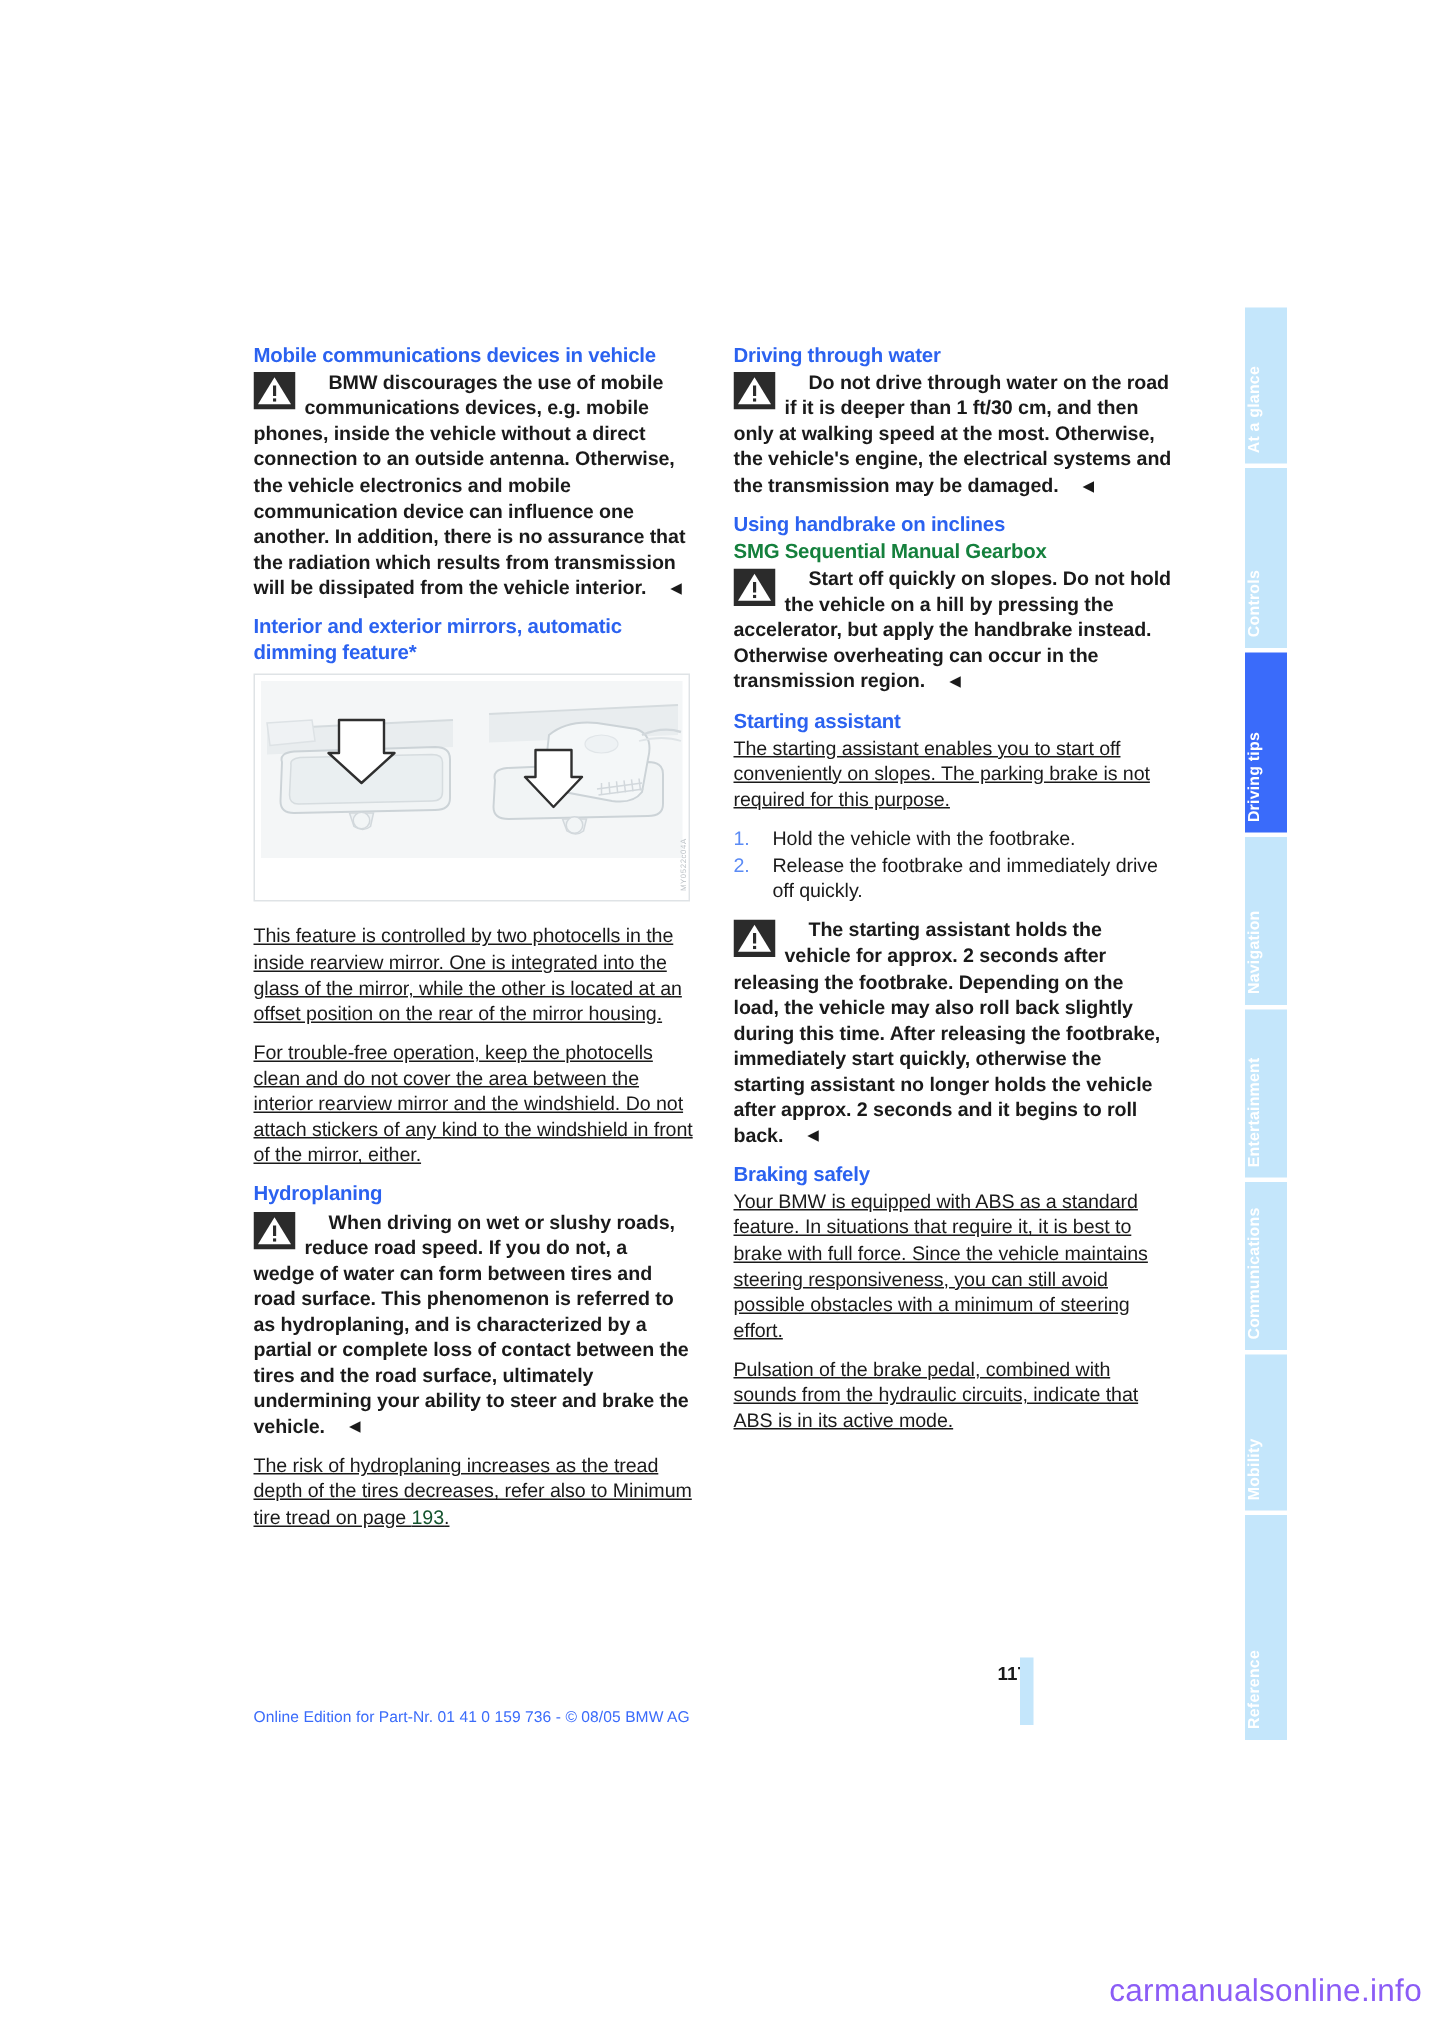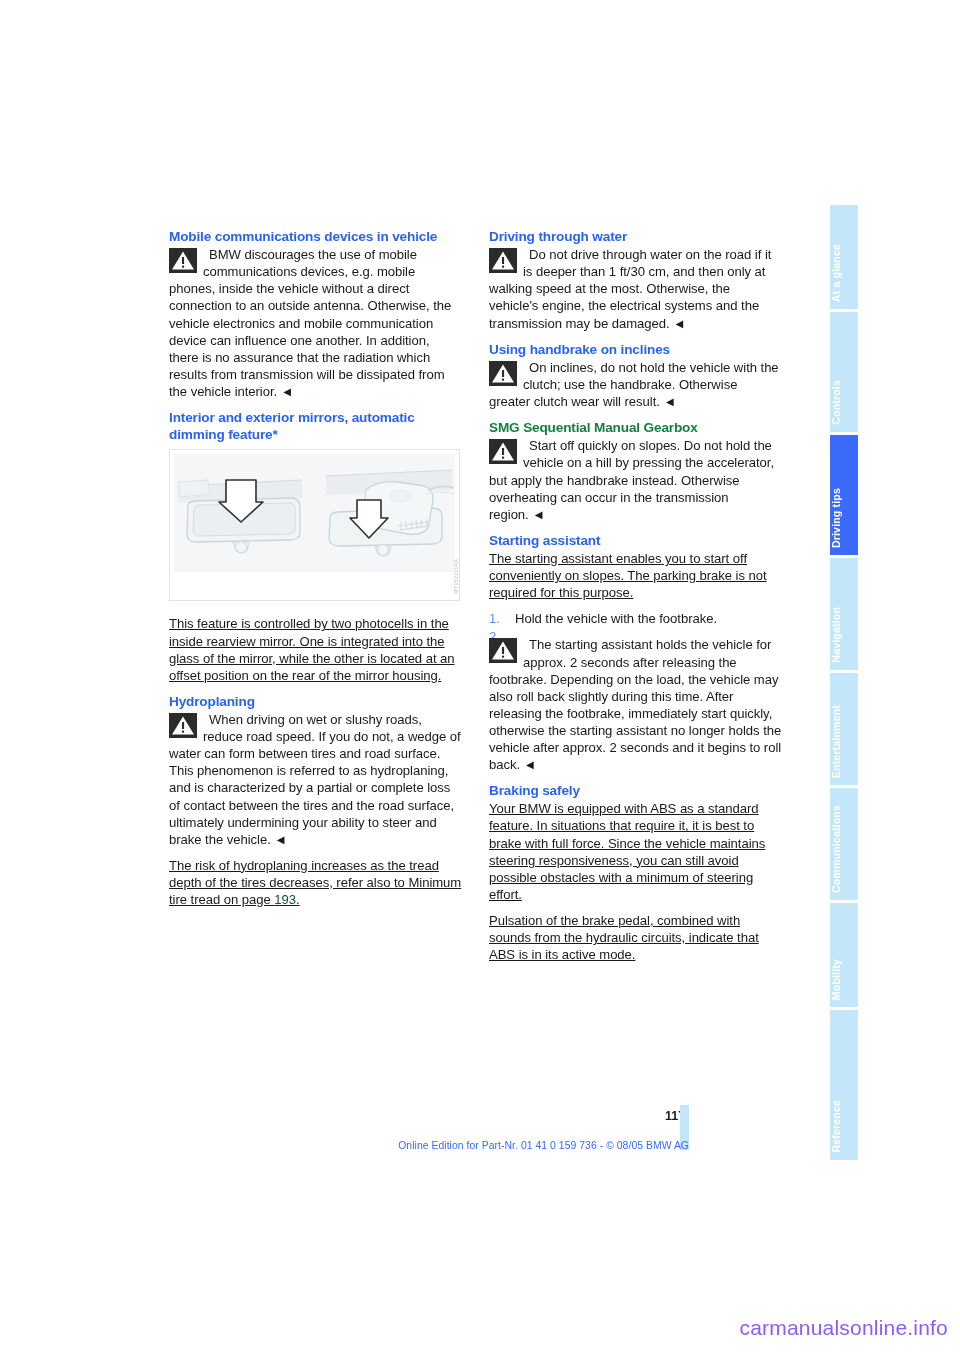--- a/index.html
+++ b/index.html
@@ -61,21 +61,21 @@
     margin: 0 0 9px 0;
   }
   .warn .warn-icon {
     float: left;
     width: 28px;
     height: 25px;
     margin: 2px 6px 0 0;
     shape-outside: inset(0);
   }
   .warn .warn-icon svg { display: block; }
-  .warn .warn-body { margin: 6px; }
+  .warn .warn-body { margin: 16px; font-weight: bold; }
 
   .triangle-end {
     font-size: 10px;
     line-height: 1;
     vertical-align: 1px;
   }
 
   .pageref { color: #14532d; }
 
   
@@ -163,21 +163,21 @@
     top: 1109px;
     font-size: 12.5px;
     font-weight: bold;
     color: #1a1a1a;
   }
   #footer-line {
     position: absolute;
     left: 169px;
     top: 1140px;
     width: 520px;
-    text-align: right;
+    text-align: left;
     font-size: 10.4px;
     color: #3a6bfa;
     letter-spacing: 0.05px;
   }
   #footer-bar {
     position: absolute;
     left: 680px;
     top: 1105px;
     width: 9px;
     height: 45px;
@@ -272,20 +272,21 @@
 
           <rect x="198" y="78" width="5.5" height="5" fill="#3a3a3a"></rect>
 
           <polygon points="187,50 211,50 211,68 218,68 199,88 180,68 187,68" fill="#ffffff" stroke="#2f2f2f" stroke-width="1.6" stroke-linejoin="round"></polygon>
         </g>
       </svg>
       <div class="fig-code">MY0522c04A</div>
     </div>
 
     <p class="para">This feature is controlled by two photocells in the inside rearview mirror. One is integrated into the glass of the mirror, while the other is located at an offset position on the rear of the mirror housing.</p>
+    <p class="para">For trouble-free operation, keep the photocells clean and do not cover the area between the interior rearview mirror and the windshield. Do not attach stickers of any kind to the windshield in front of the mirror, either.</p>
 
     <h2 class="heading spaced">Hydroplaning</h2>
 
     <div class="warn">
       <span class="warn-icon">
         <svg width="28" height="25" viewBox="0 0 28 25">
           <rect x="0" y="0" width="28" height="25" fill="#2b2b2b"></rect>
           <polygon points="14,3.5 25,21.5 3,21.5" fill="#ffffff"></polygon>
           <rect x="13" y="9" width="2.1" height="7" fill="#2b2b2b"></rect>
           <rect x="13" y="17.6" width="2.1" height="2.1" fill="#2b2b2b"></rect>
@@ -308,31 +309,20 @@
           <polygon points="14,3.5 25,21.5 3,21.5" fill="#ffffff"></polygon>
           <rect x="13" y="9" width="2.1" height="7" fill="#2b2b2b"></rect>
           <rect x="13" y="17.6" width="2.1" height="2.1" fill="#2b2b2b"></rect>
         </svg>
       </span>
       <span class="warn-body">Do not drive through water on the road if it is deeper than 1 ft/30 cm, and then only at walking speed at the most. Otherwise, the vehicle's engine, the electrical systems and the transmission may be damaged.</span><span class="triangle-end">◀</span>
     </div>
 
     <h2 class="heading spaced">Using handbrake on inclines</h2>
 
-    <div class="warn">
-      <span class="warn-icon">
-        <svg width="28" height="25" viewBox="0 0 28 25">
-          <rect x="0" y="0" width="28" height="25" fill="#2b2b2b"></rect>
-          <polygon points="14,3.5 25,21.5 3,21.5" fill="#ffffff"></polygon>
-          <rect x="13" y="9" width="2.1" height="7" fill="#2b2b2b"></rect>
-          <rect x="13" y="17.6" width="2.1" height="2.1" fill="#2b2b2b"></rect>
-        </svg>
-      </span>
-      <span class="warn-body">On inclines, do not hold the vehicle with the clutch; use the handbrake. Otherwise greater clutch wear will result.</span><span class="triangle-end">◀</span>
-    </div>
 
     <h2 class="heading light spaced">SMG Sequential Manual Gearbox</h2>
 
     <div class="warn">
       <span class="warn-icon">
         <svg width="28" height="25" viewBox="0 0 28 25">
           <rect x="0" y="0" width="28" height="25" fill="#2b2b2b"></rect>
           <polygon points="14,3.5 25,21.5 3,21.5" fill="#ffffff"></polygon>
           <rect x="13" y="9" width="2.1" height="7" fill="#2b2b2b"></rect>
           <rect x="13" y="17.6" width="2.1" height="2.1" fill="#2b2b2b"></rect>
@@ -345,20 +335,21 @@
 
     <p class="para">The starting assistant enables you to start off conveniently on slopes. The parking brake is not required for this purpose.</p>
 
     <ol class="steps">
       <li>
         <span class="num">1.</span>
         <span>Hold the vehicle with the footbrake.</span>
       </li>
       <li>
         <span class="num">2.</span>
+        <span>Release the footbrake and immediately drive off quickly.</span>
       </li>
     </ol>
 
     <div class="warn">
       <span class="warn-icon">
         <svg width="28" height="25" viewBox="0 0 28 25">
           <rect x="0" y="0" width="28" height="25" fill="#2b2b2b"></rect>
           <polygon points="14,3.5 25,21.5 3,21.5" fill="#ffffff"></polygon>
           <rect x="13" y="9" width="2.1" height="7" fill="#2b2b2b"></rect>
           <rect x="13" y="17.6" width="2.1" height="2.1" fill="#2b2b2b"></rect>

